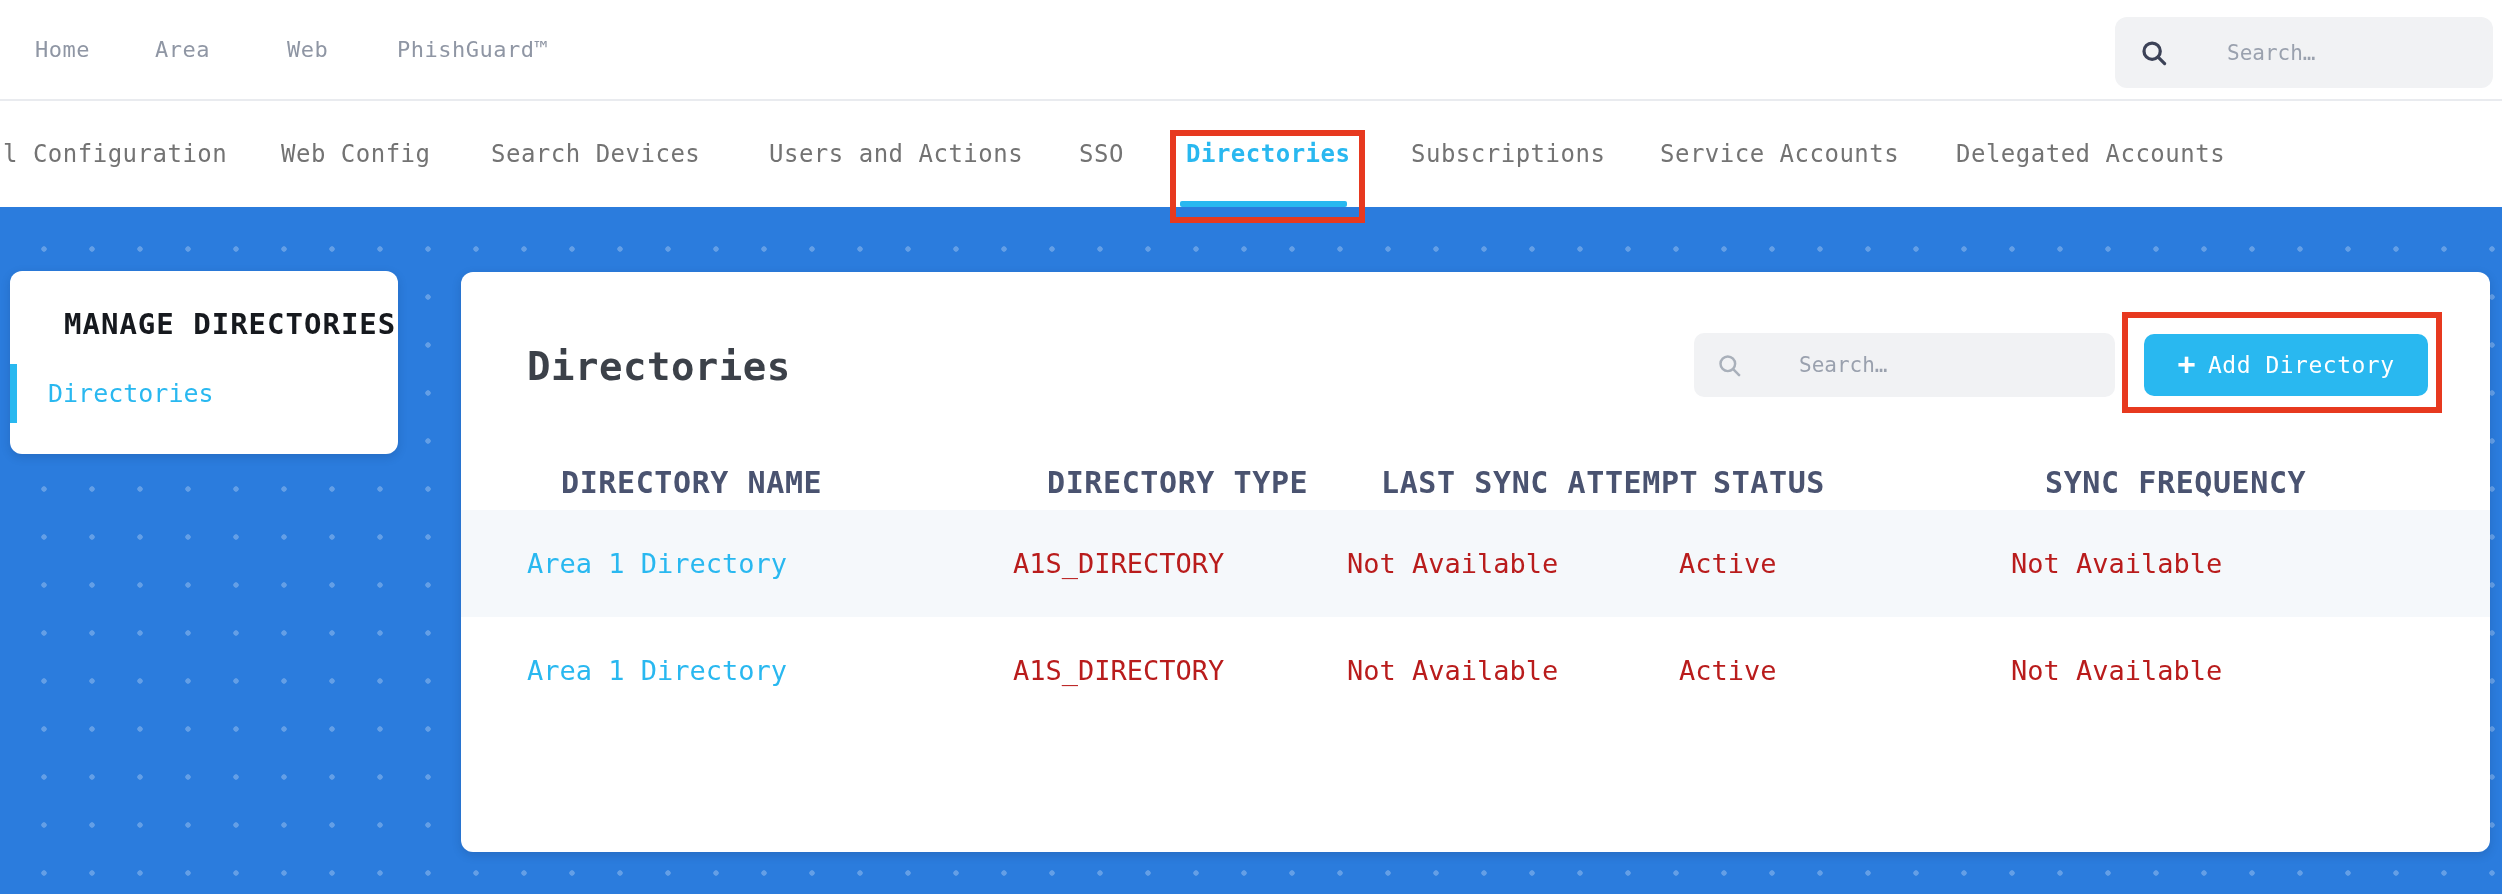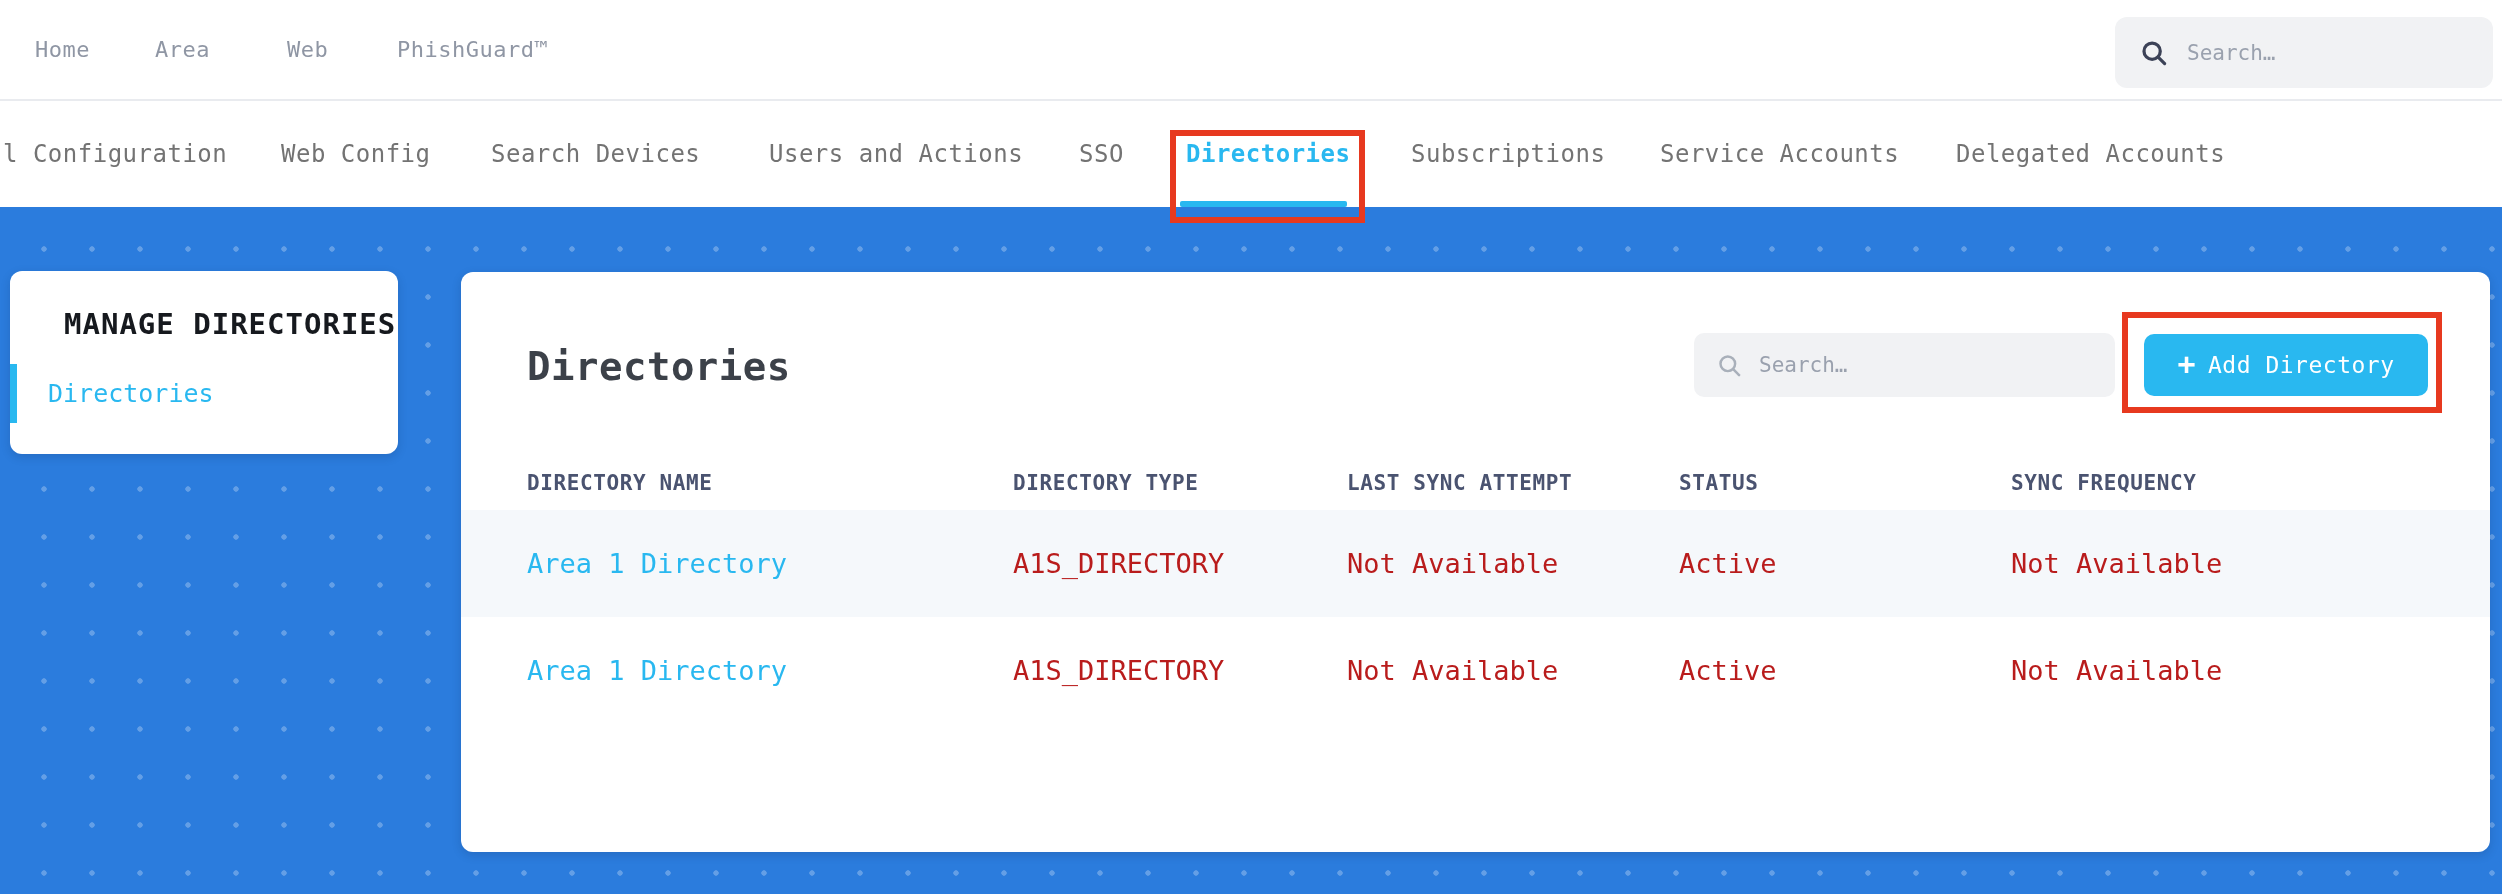--- a/index.html
+++ b/index.html
@@ -6,21 +6,21 @@
   html,body { width:2502px; height:894px; overflow:hidden; background:#ffffff;
               font-family:"DejaVu Sans Mono", monospace; }
   .page { position:relative; width:2502px; height:626px; }
 
   
   .nav1 { position:absolute; left:0; top:0; width:2502px; height:101px;
           background:#ffffff; border-bottom:2px solid #e9ebef; z-index:20; }
   .nav1-item { position:absolute; top:0; height:99px; display:flex; align-items:center;
                font-size:22px; color:#8f96a4; letter-spacing:0.5px; cursor:pointer; white-space:nowrap; }
   .searchbox { position:absolute; background:#f1f2f4; border-radius:12px;
-               display:flex; align-items:center; }
+               display:flex; align-items:center;gap:40px; }
   .searchbox input { border:none; outline:none; background:transparent; flex:1;
                      font-family:"DejaVu Sans Mono", monospace; font-size:21px; color:#5a6172; }
   .searchbox input::placeholder { color:#9aa1ae; opacity:1; }
   .sb1 { left:2115px; top:17px; width:378px; height:71px; padding:0 20px 0 24px; }
   .sb1 .mag { margin-right:18px; }
 
   
   .nav2 { position:absolute; left:0; top:101px; width:2502px; height:106px;
           background:#ffffff; z-index:20; }
   .tab { position:absolute; top:0; height:106px; display:flex; align-items:center;
@@ -54,21 +54,21 @@
                  color:#3c4149; letter-spacing:0.5px; white-space:nowrap; }
   .sb2 { left:1233px; top:61px; width:421px; height:64px; padding:0 18px 0 22px; border-radius:10px; }
   .sb2 .mag { margin-right:16px; }
   .add-btn { position:absolute; left:1683px; top:62px; width:284px; height:62px;
              background:#29b8f0; border:none; border-radius:10px; color:#ffffff;
              font-family:"DejaVu Sans Mono", monospace; font-size:23px; letter-spacing:0.5px;
              display:flex; align-items:center; justify-content:center; cursor:pointer; white-space:nowrap; }
   .add-btn .plus { font-size:30px; font-weight:700; margin-right:12px; line-height:1; position:relative; top:-1px; }
 
   .thead-cell { position:absolute; top:183px; height:55px; display:flex; align-items:center;
-                font-size:21px; font-weight:700; color:#4a5370; letter-spacing:0.6px; white-space:nowrap; }
+                font-size:30px; font-weight:700; color:#4a5370; letter-spacing:0.6px; white-space:nowrap;margin-left:34px; }
   .trow { position:absolute; left:0; width:2029px; }
   .trow.alt { background:#f5f8fb; }
   .trow .cell { position:absolute; top:0; height:100%; display:flex; align-items:center;
                 font-size:27px; color:#b91c1c; white-space:nowrap; }
   .trow .cell.link { color:#29b8f0; cursor:pointer; }
   .c1{left:66px} .c2{left:552px} .c3{left:886px} .c4{left:1218px} .c5{left:1550px}
   .row1 { top:238px; height:107px; }
   .row2 { top:345px; height:107px; }
   .row3 { top:452px; height:128px; }
   .kebab { position:absolute; left:1880px; top:0; height:100%; display:flex; align-items:center;

